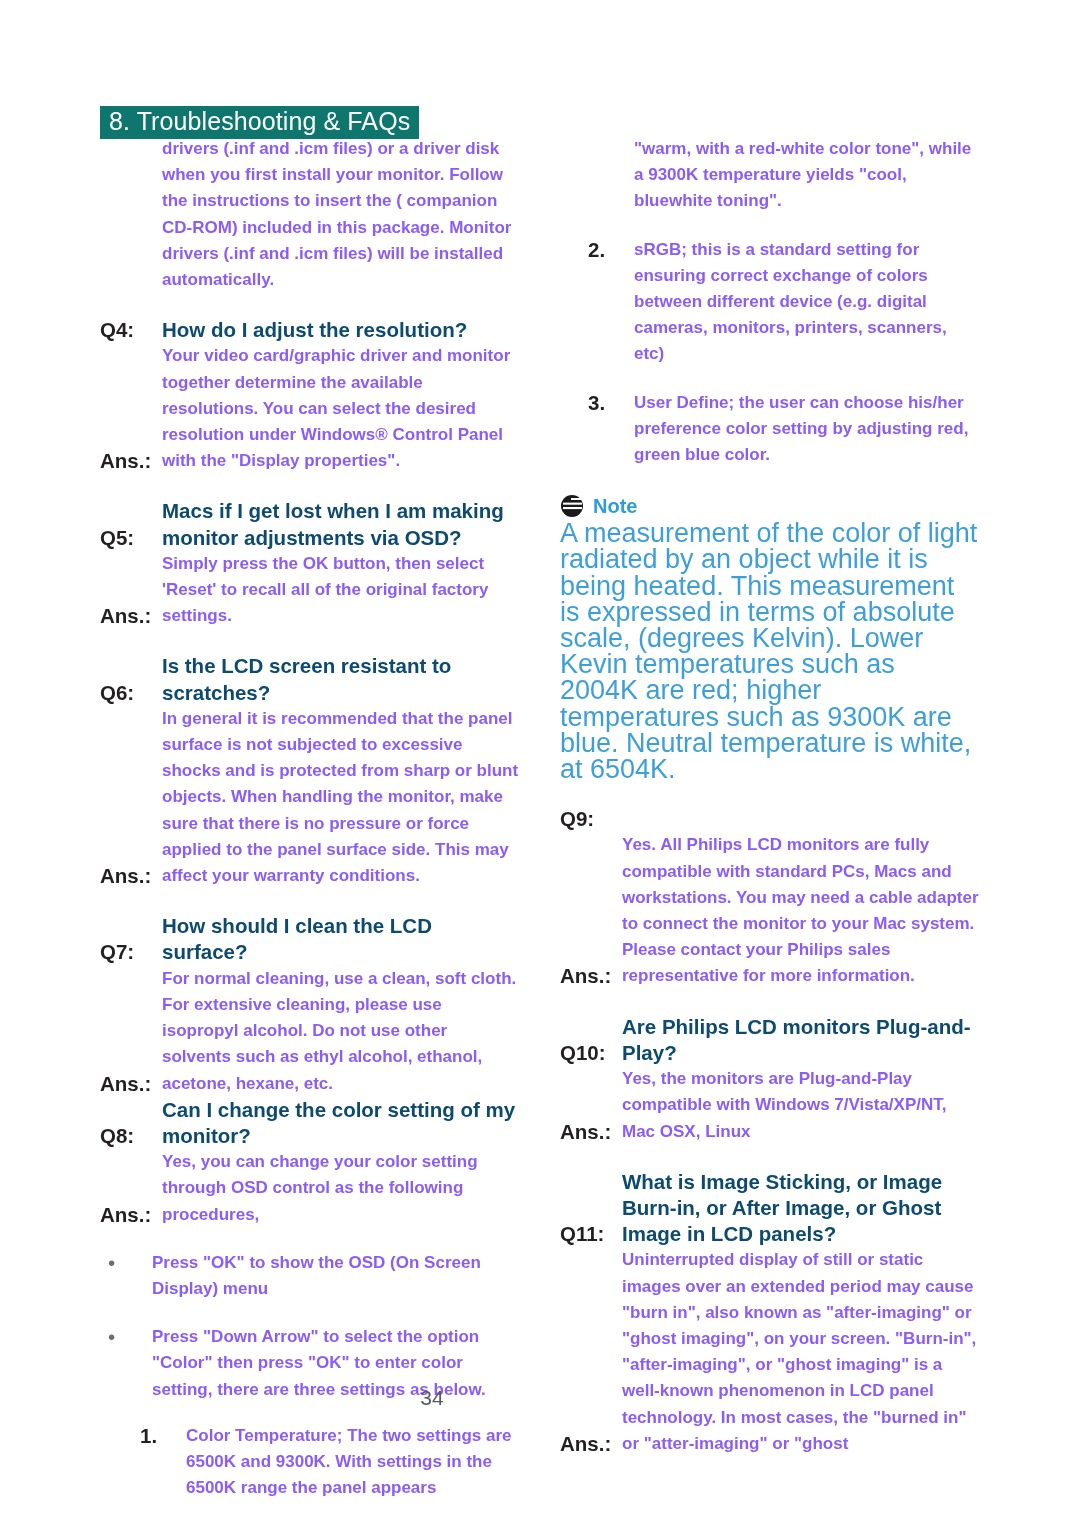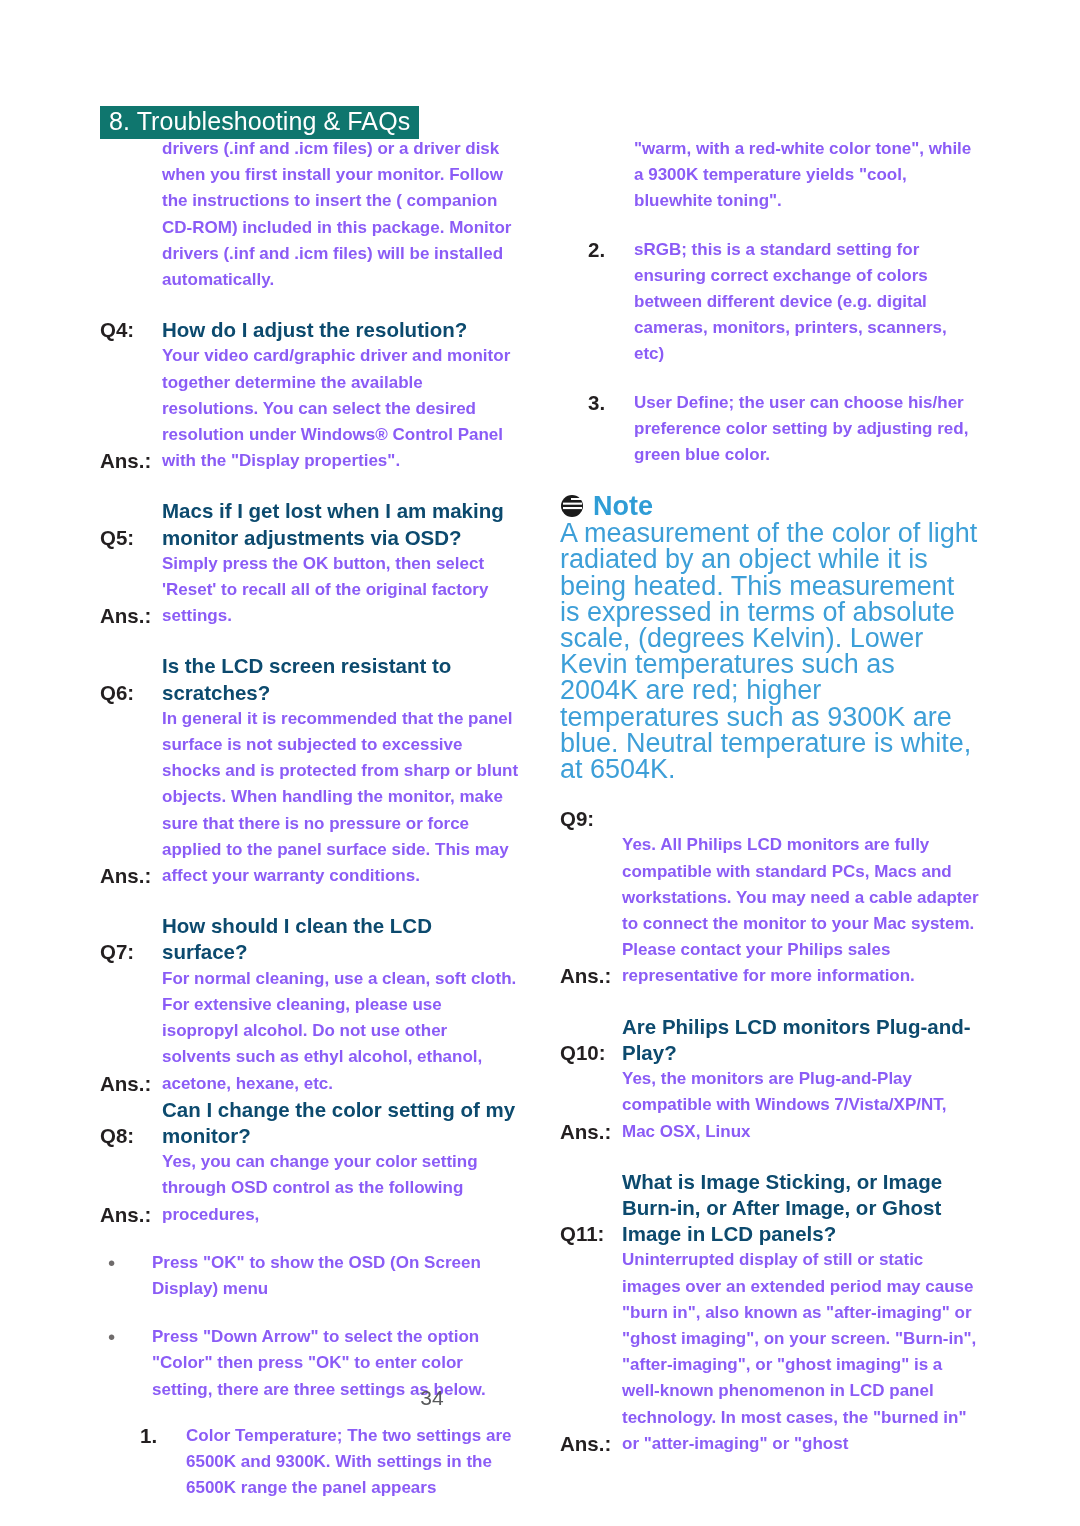--- a/index.html
+++ b/index.html
@@ -135,21 +135,21 @@
     gap: 9px;
     margin-bottom: 2px;
   }
   .note-icon {
     width: 24px; height: 24px;
     display: block;
   }
   .note-title {
     color: #2f9dd6;
     font-weight: bold;
-    font-size: 27px;
+    font-size: 20px;
     line-height: 24px;
   }
   .note-body {
     color: #3d9fd8;
     font-size: 27px;
     line-height: 26.2px;
   }
 
   
   .page-number {

